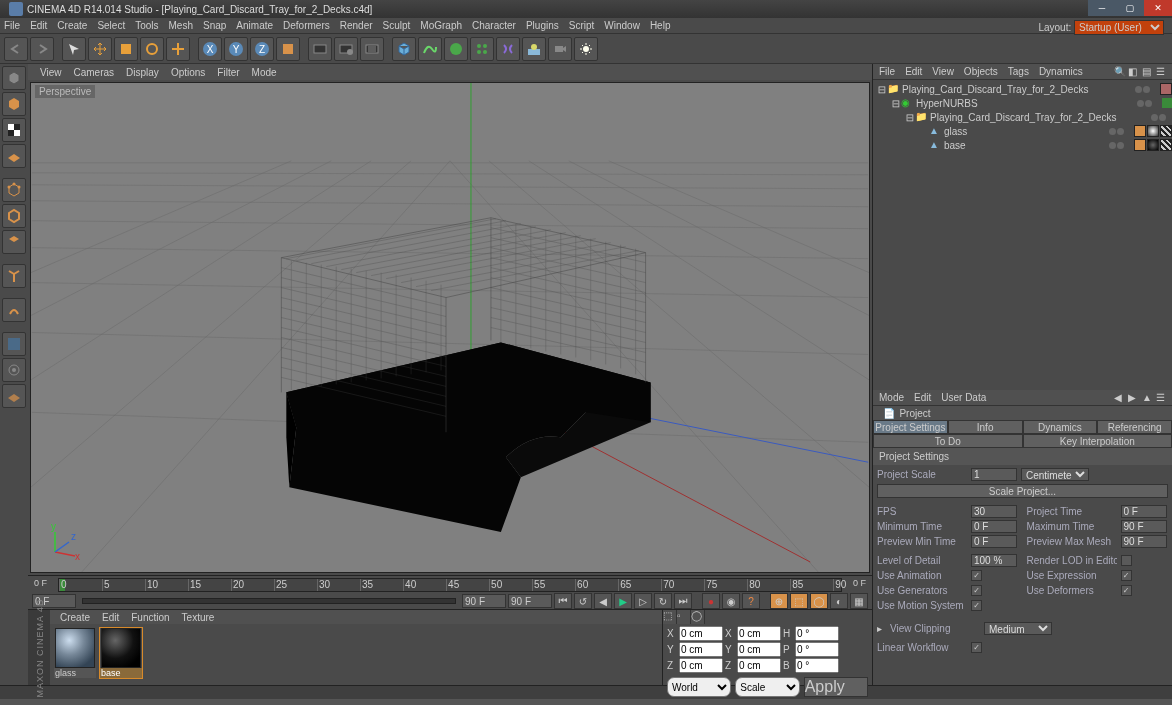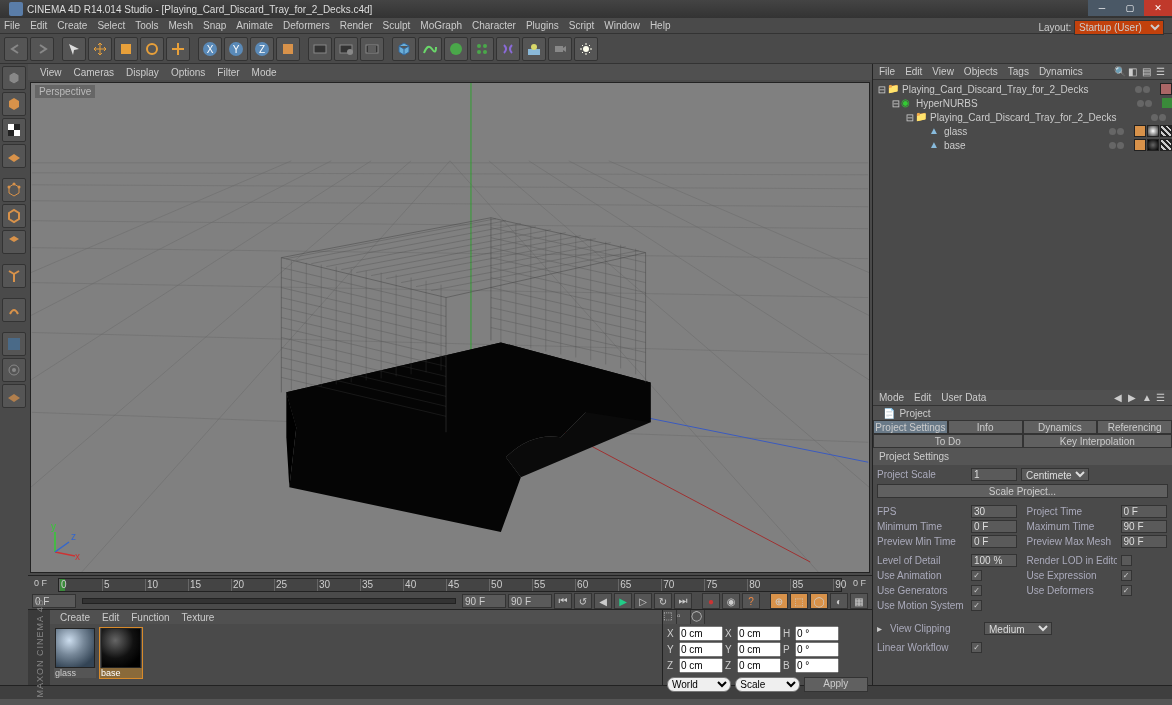--- a/index.html
+++ b/index.html
@@ -99,21 +99,21 @@
 
 .coordpanel { width:210px; border-left:1px solid #222; display:flex; flex-direction:column;}
 .coordhdr { height:14px; display:flex;}
 .coordhdr .sq { width:14px; height:14px; background:#505050; border-right:1px solid #333;}
 .coordbody { flex:1; padding:2px 4px; display:flex; flex-direction:column; gap:1px;}
 .crow { display:flex; align-items:center; gap:2px;}
 .crow label { width:10px; color:#ccc; font-size:10px;}
 .crow .field{ width:44px;}
 .coordfoot { display:flex; gap:4px; padding:2px 4px;}
 .coordfoot .dropdown{flex:1;border-radius:7px;}
-.coordfoot .apply{flex:1; background:#606060; border:1px solid #333; color:#ccc; font-size:10px; text-align:center;}
+.coordfoot .apply{flex:1; background:#606060; border:1px solid #333; color:#ccc; font-size:16px; }
 
 .status { height:14px; background:#3f3f3f; border-top:1px solid #222;}
 
 
 svg { display:block; }
 </style>
 </head>
 <body>
 
 <div class="titlebar">

